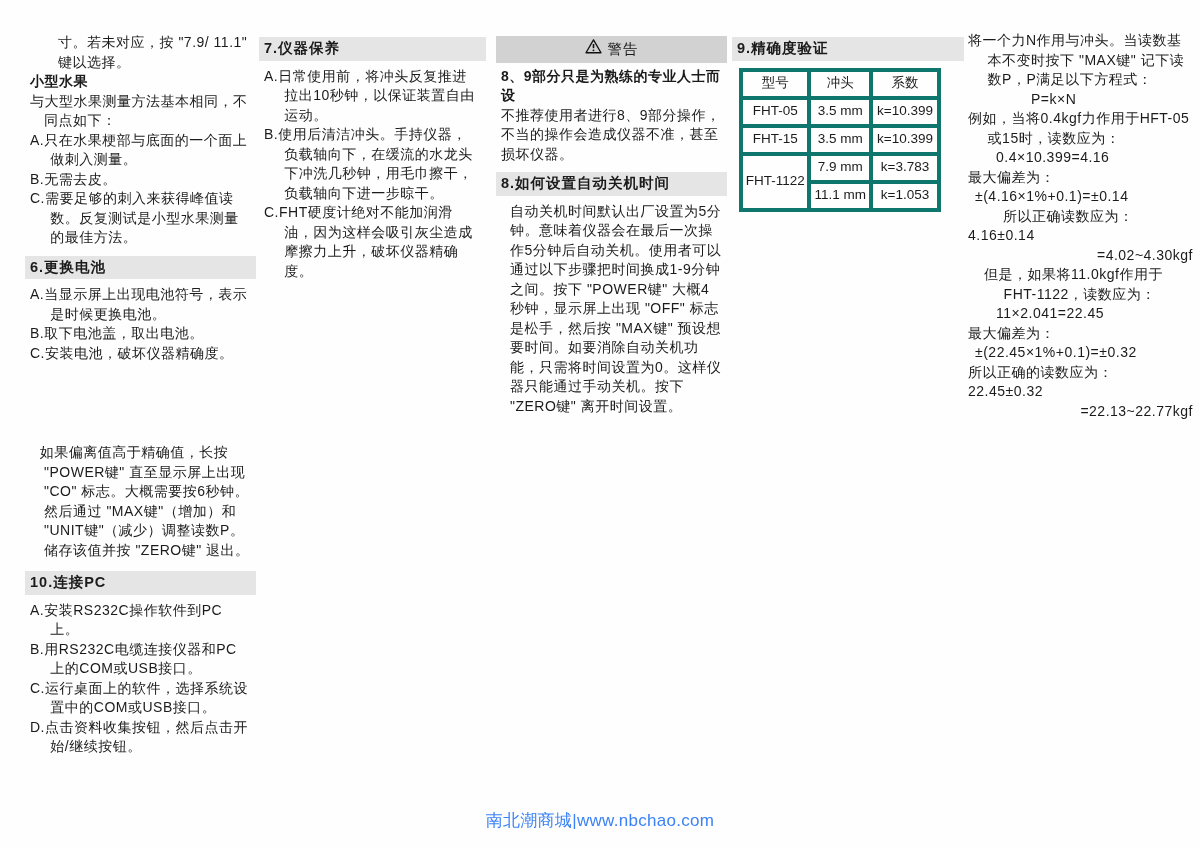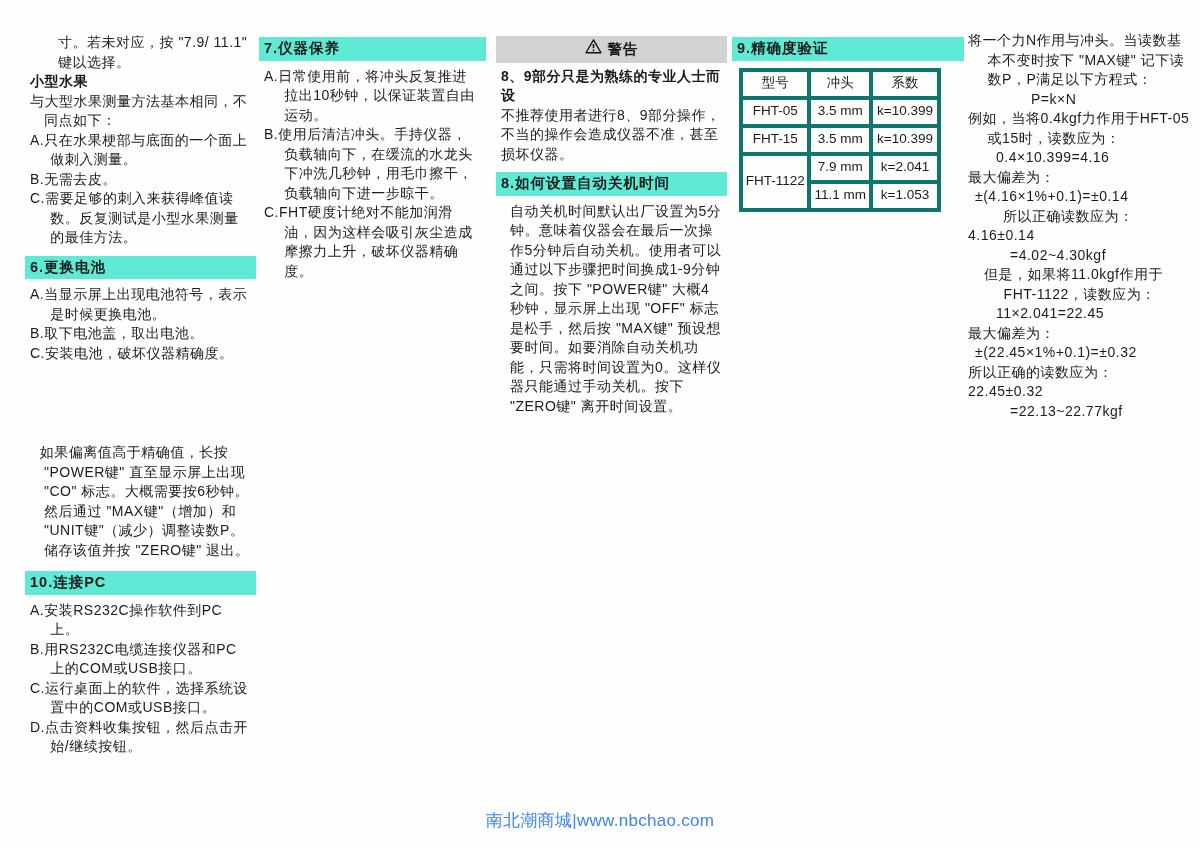--- a/index.html
+++ b/index.html
@@ -4,33 +4,33 @@
 <style>
   html,body{margin:0;padding:0;background:#ffffff;}
   .page{
     position:relative;width:1200px;height:848px;background:#fefefe;
     font-family:"Liberation Sans","DejaVu Sans",sans-serif;
     color:#1b1b1b;overflow:hidden;
   }
   .col{position:absolute;font-size:14px;line-height:19.5px;letter-spacing:0.5px;}
   .col p{margin:0;}
   .sect-head{
-    background:#5eead4;font-weight:bold;font-size:14.5px;
+    background:#e5e5e5;font-weight:bold;font-size:14.5px;
     padding:2px 5px;margin:8px -5px 6px -5px;letter-spacing:1px;
   }
   .warn-head{
-    background:#d2d2d2;font-weight:bold;font-size:14.5px;
+    background:#d2d2d2;font-weight:normal;font-size:14.5px;
     padding:3px 5px;margin:0 -5px 4px -5px;letter-spacing:1px;
     display:flex;align-items:center;justify-content:center;gap:6px;
   }
   .bold{font-weight:bold;}
   .hangA{padding-left:1.45em;text-indent:-1.45em;}
   .hang1{padding-left:1em;text-indent:-1em;}
   .ind05{padding-left:.5em;} .ind1{padding-left:1em;} .ind2{padding-left:2em;}
-  .ind25{padding-left:2.5em;} .ind3{padding-left:3em;} .ind45{padding-left:4.5em;}
+  .ind25{padding-left:2.5em;} .ind3{padding-left:3em;text-align:right;} .ind45{padding-left:4.5em;}
   .body-ind{padding-left:9px;}
   .center{text-align:center;}
   table.coef{
     border-collapse:collapse;margin:7px 0 0 2px;width:202px;
     font-size:13.5px;letter-spacing:0;line-height:1.25;
   }
   table.coef th,table.coef td{
     border:4px solid #0f766e;font-weight:normal;text-align:center;
     padding:2px 1px;height:20px;white-space:nowrap;
   }
@@ -106,21 +106,21 @@
         <td>k=10.399</td>
       </tr>
       <tr>
         <td>FHT-15</td>
         <td>3.5 mm</td>
         <td>k=10.399</td>
       </tr>
       <tr>
         <td rowspan="2">FHT-1122</td>
         <td>7.9 mm</td>
-        <td>k=2.041</td>
+        <td>k=3.783</td>
       </tr>
       <tr>
         <td>11.1 mm</td>
         <td>k=1.053</td>
       </tr>
     </tbody>
       </table>
   </div>
 
   <div class="col" style="left:968px;top:31px;width:225px;">

